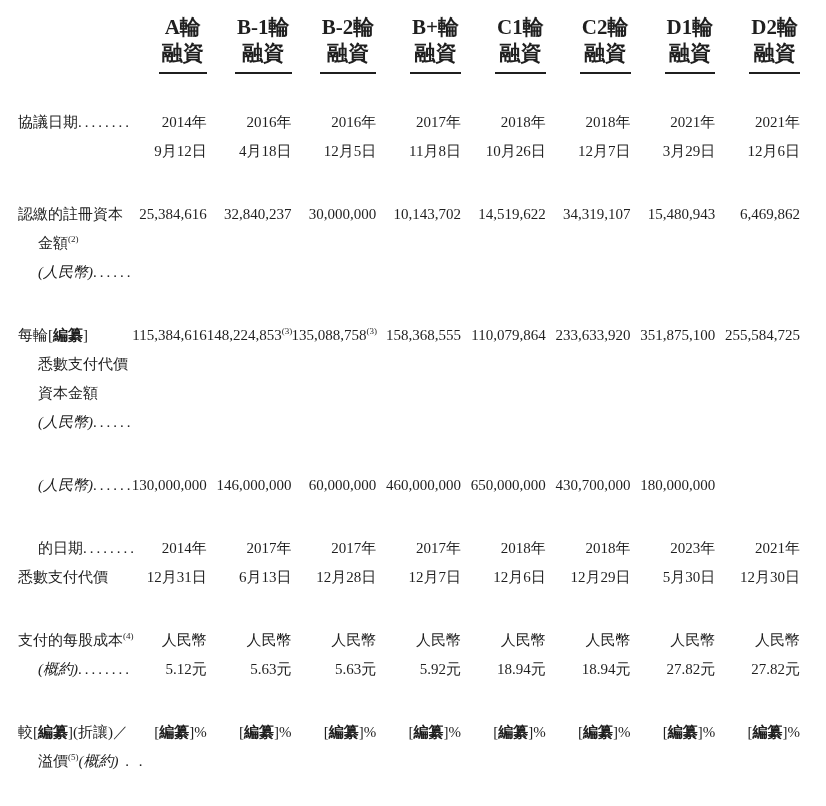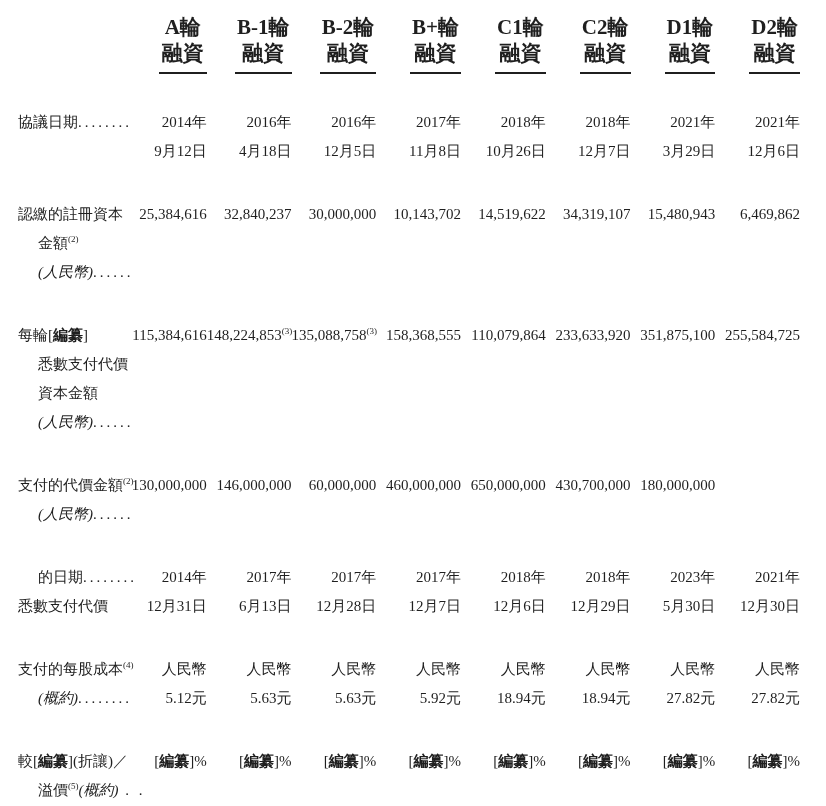--- a/index.html
+++ b/index.html
@@ -108,21 +108,20 @@
     <div class="cell v"><span>135,088,758</span><sup>(3)</sup></div>
     <div class="cell v"><span>158,368,555</span><sup></sup></div>
     <div class="cell v"><span>110,079,864</span><sup></sup></div>
     <div class="cell v"><span>233,633,920</span><sup></sup></div>
     <div class="cell v"><span>351,875,100</span><sup></sup></div>
     <div class="cell v"><span>255,584,725</span><sup></sup></div>
   </div>
 
   <div class="grid row">
     <div class="cell lblcell">
-      <div class="lbl"><span>支付的代價金額</span><sup>(2)</sup></div>
       <div class="lbl ind"><span class="it">(人民幣)</span><span class="dots">......</span></div>
     </div>
     <div class="cell v">130,000,000</div>
     <div class="cell v">146,000,000</div>
     <div class="cell v">60,000,000</div>
     <div class="cell v">460,000,000</div>
     <div class="cell v">650,000,000</div>
     <div class="cell v">430,700,000</div>
     <div class="cell v">180,000,000</div>
   </div>

